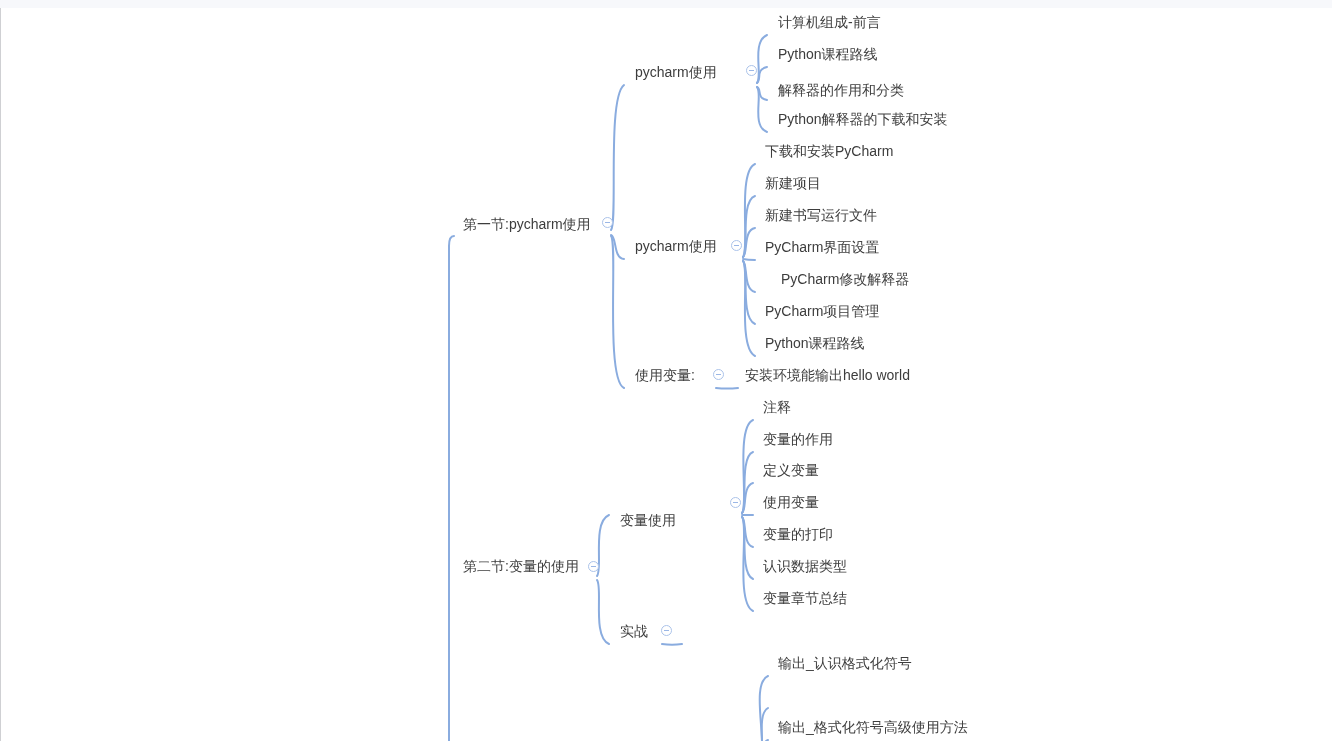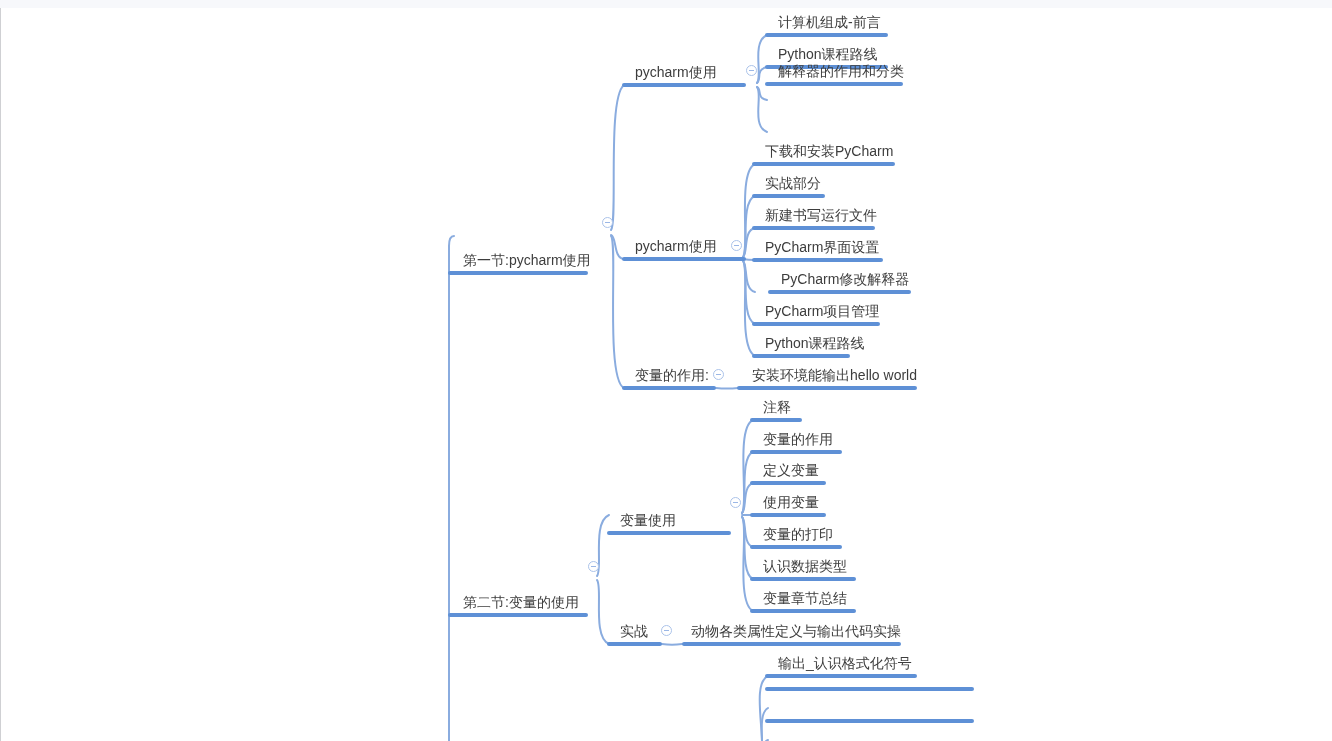--- a/index.html
+++ b/index.html
@@ -1,23 +1,23 @@
 <!DOCTYPE html>
 <html><head>
 <meta charset="utf-8">
 <style>
   html,body{margin:0;padding:0;}
   #canvas{position:relative;width:1332px;height:741px;overflow:hidden;background:#ffffff;
           font-family:"Liberation Sans",sans-serif;}
   .topstrip{position:absolute;left:0;top:0;width:1332px;height:8px;background:#f7f8fb;}
   .leftedge{position:absolute;left:0;top:8px;width:1px;height:733px;background:#cfd0d3;}
   svg.links{position:absolute;left:0;top:0;}
-  .node{position:absolute;display:flex;flex-direction:column;}
+  .node{position:absolute;display:flex;flex-direction:row;}
   .lbl{font-size:14px;line-height:17px;color:#3d3d3d;white-space:nowrap;padding:0 0 2px 13px;}
-  .sec .lbl{padding-left:15px;margin-top:36px;}
+  .sec .lbl{padding-left:15px;}
   .tight .lbl{padding-left:8px;text-align:right;}
   .bar{height:4px;border-radius:2px;background:#5e90d6;}
   .ci{position:absolute;width:11px;height:11px;box-sizing:border-box;border:1px solid #abc3ea;
       border-radius:50%;background:#ffffff;display:flex;align-items:center;justify-content:center;}
   .ci::after{content:"";width:5px;height:1px;background:#9bb7e6;}
 </style>
 </head>
 <body>
 
 <div id="canvas">
@@ -78,37 +78,41 @@
   <div class="ci" style="left:746px;top:65px"></div>
 
   <div class="node" style="left:765px;top:14px;width:123px">
     <span class="lbl">计算机组成-前言</span>
     <div class="bar"></div>
   </div>
   <div class="node" style="left:765px;top:46px;width:123px">
     <span class="lbl">Python课程路线</span>
     <div class="bar"></div>
   </div>
-  <div class="node" style="left:765px;top:63px;width:138px">
+  <div class="node" style="left:765px;top:82px;width:138px">
     <span class="lbl">解释器的作用和分类</span>
+    <div class="bar"></div>
+  </div>
+  <div class="node" style="left:765px;top:111px;width:187px">
+    <span class="lbl">Python解释器的下载和安装</span>
     <div class="bar"></div>
   </div>
 
   <div class="node" style="left:622px;top:238px;width:124px">
     <span class="lbl">pycharm使用</span>
     <div class="bar"></div>
   </div>
   <div class="ci" style="left:731px;top:240px"></div>
 
   <div class="node" style="left:752px;top:143px;width:143px">
     <span class="lbl">下载和安装PyCharm</span>
     <div class="bar"></div>
   </div>
   <div class="node" style="left:752px;top:175px;width:73px">
-    <span class="lbl">实战部分</span>
+    <span class="lbl">新建项目</span>
     <div class="bar"></div>
   </div>
   <div class="node" style="left:752px;top:207px;width:123px">
     <span class="lbl">新建书写运行文件</span>
     <div class="bar"></div>
   </div>
   <div class="node" style="left:752px;top:239px;width:131px">
     <span class="lbl">PyCharm界面设置</span>
     <div class="bar"></div>
   </div>
@@ -119,21 +123,21 @@
   <div class="node" style="left:752px;top:303px;width:128px">
     <span class="lbl">PyCharm项目管理</span>
     <div class="bar"></div>
   </div>
   <div class="node" style="left:752px;top:335px;width:98px">
     <span class="lbl">Python课程路线</span>
     <div class="bar"></div>
   </div>
 
   <div class="node" style="left:622px;top:367px;width:94px">
-    <span class="lbl">变量的作用:</span>
+    <span class="lbl">使用变量:</span>
     <div class="bar"></div>
   </div>
   <div class="ci" style="left:713px;top:369px"></div>
   <div class="node tight" style="left:737px;top:367px;width:180px">
     <span class="lbl">安装环境能输出hello world</span>
     <div class="bar"></div>
   </div>
 
   <div class="node sec" style="left:448px;top:558px;width:140px">
     <span class="lbl">第二节:变量的使用</span>
@@ -175,27 +179,27 @@
     <span class="lbl">变量章节总结</span>
     <div class="bar"></div>
   </div>
 
   <div class="node" style="left:607px;top:623px;width:55px">
     <span class="lbl">实战</span>
     <div class="bar"></div>
   </div>
   <div class="ci" style="left:661px;top:625px"></div>
   <div class="node tight" style="left:682px;top:623px;width:219px">
-    <span class="lbl">动物各类属性定义与输出代码实操</span>
     <div class="bar"></div>
   </div>
 
   <div class="node" style="left:765px;top:655px;width:152px">
     <span class="lbl">输出_认识格式化符号</span>
     <div class="bar"></div>
   </div>
   <div class="node" style="left:765px;top:687px;width:209px">
     <div class="bar"></div>
   </div>
   <div class="node" style="left:765px;top:719px;width:209px">
+    <span class="lbl">输出_格式化符号高级使用方法</span>
     <div class="bar"></div>
   </div>
 </div>
 
 </body></html>

